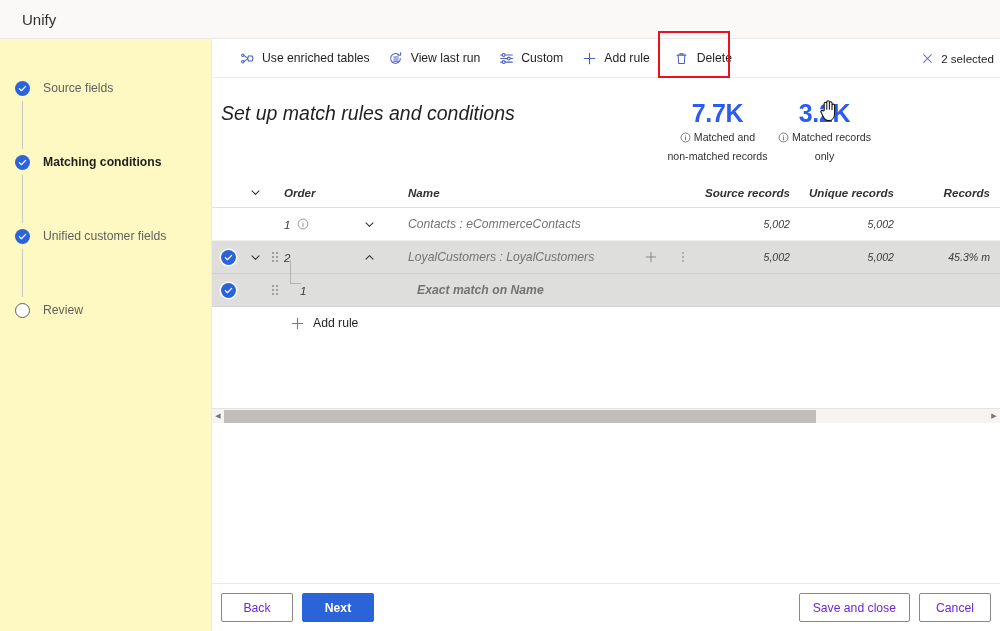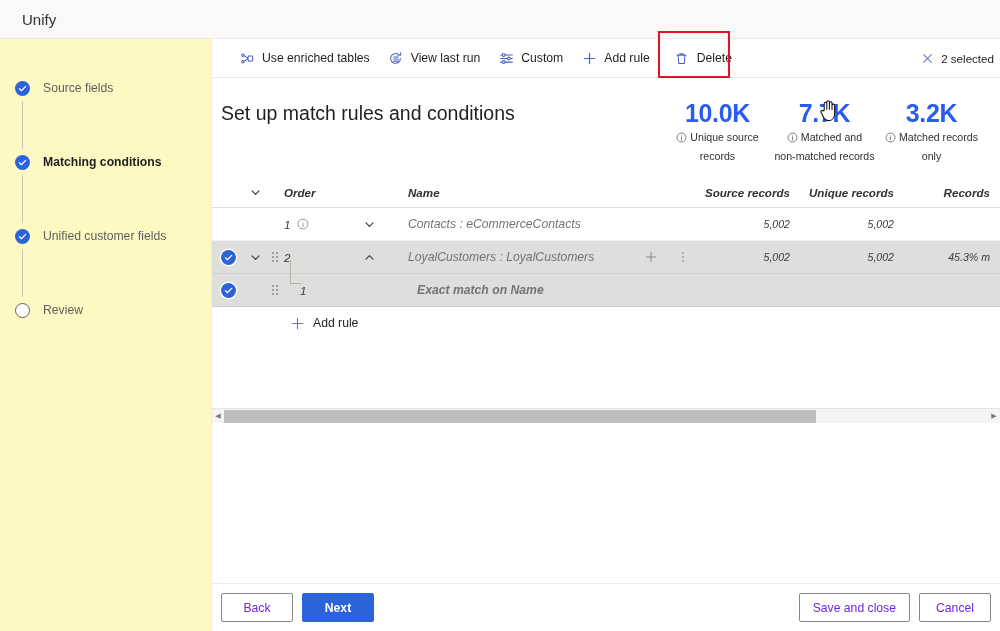--- a/index.html
+++ b/index.html
@@ -168,20 +168,21 @@
     padding: 22px 0 0 0;
     position: relative;
     height: 78px;
   }
   #page-title {
     font-size: 19.5px;
     color: #201f1e;
     padding-left: 9px;
     white-space: nowrap;
     line-height: 26px;
+    font-style: italic;
   }
   #kpis {
     position: absolute;
     left: 452px;
     top: 20px;
     display: flex;
     gap: 0;
   }
   .kpi {
     width: 107px;
@@ -476,33 +477,20 @@
       </div>
     </div>
 
     <div id="content">
 
       <div id="headline-row">
         <div id="page-title">Set up match rules and conditions</div>
 
         <div id="kpis">
 
-          <div class="kpi">
-            <div class="val">10.0K</div>
-            <div class="cap">
-              <span class="info-i">
-                <svg width="11" height="11" viewBox="0 0 14 14" fill="none" stroke="#605e5c" stroke-width="1">
-                  <circle cx="7" cy="7" r="5.7"></circle>
-                    <path d="M7 6.2 V10" stroke-linecap="round"></path>
-                    <circle cx="7" cy="4.2" r="0.55" fill="#605e5c" stroke="none"></circle>
-                </svg>
-              </span><span>Unique source</span>
-            </div>
-            <div class="cap">records</div>
-          </div>
 
           <div class="kpi">
             <div class="val">7.7K</div>
             <div class="cap">
               <span class="info-i">
                 <svg width="11" height="11" viewBox="0 0 14 14" fill="none" stroke="#605e5c" stroke-width="1">
                   <circle cx="7" cy="7" r="5.7"></circle>
                     <path d="M7 6.2 V10" stroke-linecap="round"></path>
                     <circle cx="7" cy="4.2" r="0.55" fill="#605e5c" stroke="none"></circle>
                 </svg>

